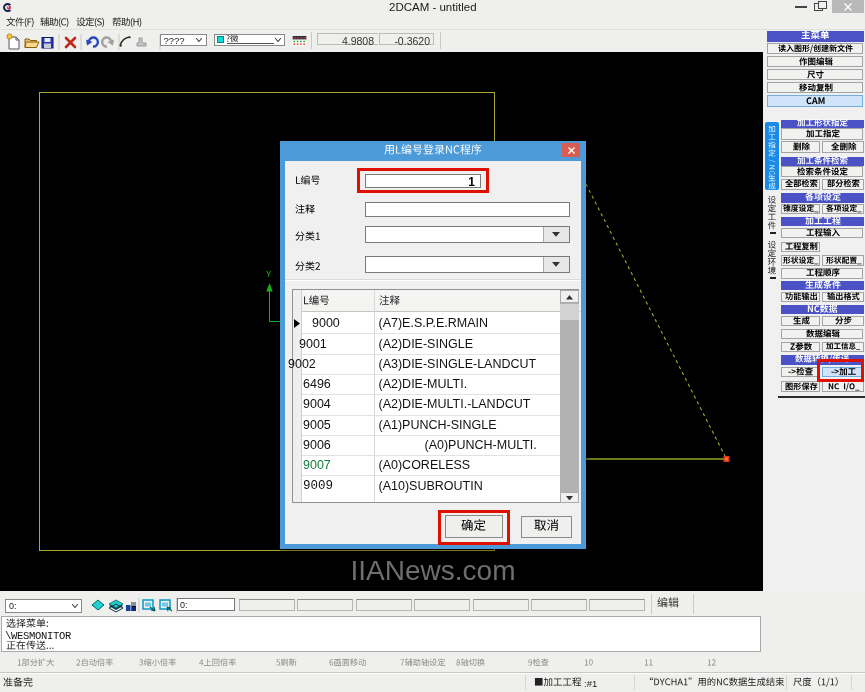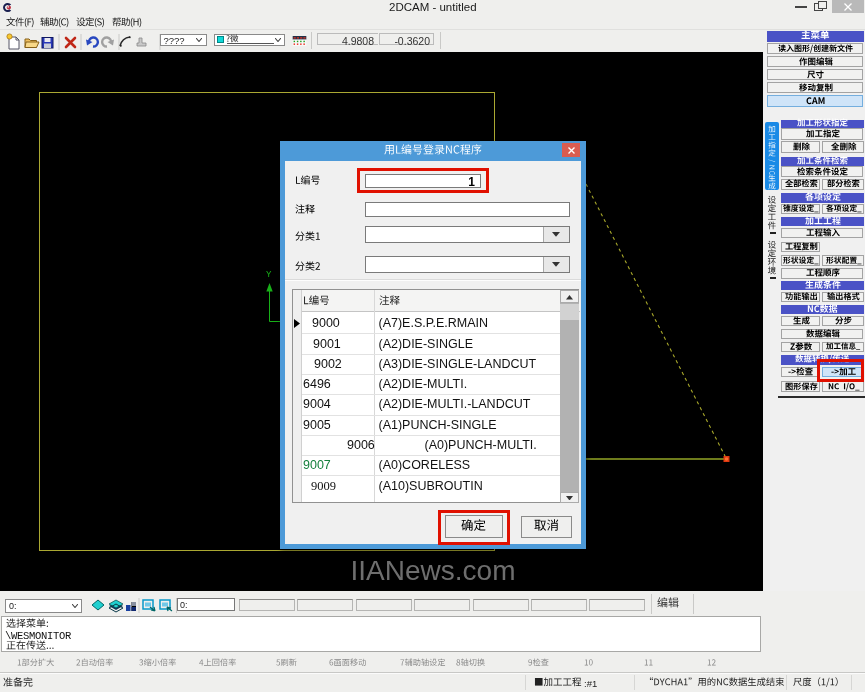--- a/index.html
+++ b/index.html
@@ -811,42 +811,42 @@
     </svg>
     <svg style="position:absolute;left:379.0px;top:296.0px;width:23.0px;height:13.7px;overflow:visible" viewBox="0 0 23.0 13.7">
       <g fill="#222" transform="translate(0,8.19) scale(0.01050,-0.01050)">
         <use href="#g108" x="0.0"></use>
         <use href="#g109" x="1000.0"></use>
       </g>
     </svg>
     <div style="position:absolute;left:373.5px;top:290px;width:1px;height:211.5px;background:#d8d8d8"></div>
     <div style="position:absolute;left:303px;top:316.2px;font-family:'Liberation Sans',sans-serif;font-size:12.5px;color:#111;white-space:pre;padding-left:9px;">9000</div>
     <div style="position:absolute;left:378.5px;top:316.2px;font-family:'Liberation Sans',sans-serif;font-size:12.5px;color:#111;white-space:pre;">(A7)E.S.P.E.RMAIN</div>
-    <div style="position:absolute;left:313px;top:336.5px;font-family:'Liberation Sans',sans-serif;font-size:12.5px;color:#111;white-space:pre;">9001</div>
+    <div style="position:absolute;left:299px;top:336.5px;font-family:'Liberation Sans',sans-serif;font-size:12.5px;color:#111;white-space:pre;">9001</div>
     <div style="position:absolute;left:378.5px;top:336.5px;font-family:'Liberation Sans',sans-serif;font-size:12.5px;color:#111;white-space:pre;">(A2)DIE-SINGLE</div>
     <div style="position:absolute;left:302px;top:333.3px;width:276px;height:1px;background:#e2e2e2"></div>
-    <div style="position:absolute;left:314px;top:356.8px;font-family:'Liberation Sans',sans-serif;font-size:12.5px;color:#111;white-space:pre;">9002</div>
+    <div style="position:absolute;left:288px;top:356.8px;font-family:'Liberation Sans',sans-serif;font-size:12.5px;color:#111;white-space:pre;">9002</div>
     <div style="position:absolute;left:378.5px;top:356.8px;font-family:'Liberation Sans',sans-serif;font-size:12.5px;color:#111;white-space:pre;">(A3)DIE-SINGLE-LANDCUT</div>
     <div style="position:absolute;left:302px;top:353.6px;width:276px;height:1px;background:#e2e2e2"></div>
     <div style="position:absolute;left:303px;top:377.09999999999997px;font-family:'Liberation Sans',sans-serif;font-size:12.5px;color:#111;white-space:pre;">6496</div>
     <div style="position:absolute;left:378.5px;top:377.09999999999997px;font-family:'Liberation Sans',sans-serif;font-size:12.5px;color:#111;white-space:pre;">(A2)DIE-MULTI.</div>
     <div style="position:absolute;left:302px;top:373.9px;width:276px;height:1px;background:#e2e2e2"></div>
     <div style="position:absolute;left:303px;top:397.4px;font-family:'Liberation Sans',sans-serif;font-size:12.5px;color:#111;white-space:pre;">9004</div>
     <div style="position:absolute;left:378.5px;top:397.4px;font-family:'Liberation Sans',sans-serif;font-size:12.5px;color:#111;white-space:pre;">(A2)DIE-MULTI.-LANDCUT</div>
     <div style="position:absolute;left:302px;top:394.2px;width:276px;height:1px;background:#e2e2e2"></div>
     <div style="position:absolute;left:303px;top:417.7px;font-family:'Liberation Sans',sans-serif;font-size:12.5px;color:#111;white-space:pre;">9005</div>
     <div style="position:absolute;left:378.5px;top:417.7px;font-family:'Liberation Sans',sans-serif;font-size:12.5px;color:#111;white-space:pre;">(A1)PUNCH-SINGLE</div>
     <div style="position:absolute;left:302px;top:414.5px;width:276px;height:1px;background:#e2e2e2"></div>
-    <div style="position:absolute;left:303px;top:438.0px;font-family:'Liberation Sans',sans-serif;font-size:12.5px;color:#111;white-space:pre;padding-left:44px;">9006</div>
+    <div style="position:absolute;left:303px;top:438.0px;font-family:'Liberation Sans',sans-serif;font-size:12.5px;color:#111;white-space:pre;">9006</div>
     <div style="position:absolute;left:378.5px;top:438.0px;font-family:'Liberation Sans',sans-serif;font-size:12.5px;color:#111;white-space:pre;margin-left:46px;">(A0)PUNCH-MULTI.</div>
     <div style="position:absolute;left:302px;top:434.8px;width:276px;height:1px;background:#e2e2e2"></div>
     <div style="position:absolute;left:303px;top:458.3px;font-family:'Liberation Sans',sans-serif;font-size:12.5px;color:#15803d;white-space:pre;">9007</div>
     <div style="position:absolute;left:378.5px;top:458.3px;font-family:'Liberation Sans',sans-serif;font-size:12.5px;color:#111;white-space:pre;">(A0)CORELESS</div>
     <div style="position:absolute;left:302px;top:455.1px;width:276px;height:1px;background:#e2e2e2"></div>
-    <div style="position:absolute;left:303px;top:478.59999999999997px;font-family:Liberation Serif, serif;font-size:12.5px;color:#111;white-space:pre;margin-left:8px;">9009</div>
+    <div style="position:absolute;left:303px;top:478.59999999999997px;font-family:Liberation Mono, monospace;font-size:12.5px;color:#111;white-space:pre;">9009</div>
     <div style="position:absolute;left:378.5px;top:478.59999999999997px;font-family:'Liberation Sans',sans-serif;font-size:12.5px;color:#111;white-space:pre;">(A10)SUBROUTIN</div>
     <div style="position:absolute;left:302px;top:475.4px;width:276px;height:1px;background:#e2e2e2"></div>
     <svg style="position:absolute;left:294px;top:318.5px" width="6" height="9" viewBox="0 0 6 9">
       <path d="M0 0 L6 4.5 L0 9 z" fill="#000"></path>
     </svg>
     <div style="position:absolute;left:560px;top:290px;width:18.5px;height:212px;background:#b2b2b2;"></div>
     <div style="position:absolute;left:560px;top:290px;width:18.5px;height:12.5px;background:#f0f0f0;border:1px solid #ababab;"></div>
     <svg style="position:absolute;left:566px;top:295px" width="7" height="4.5" viewBox="0 0 7 4.5">
       <path d="M3.5 0 L7 4.5 H0 z" fill="#333"></path>
     </svg>

